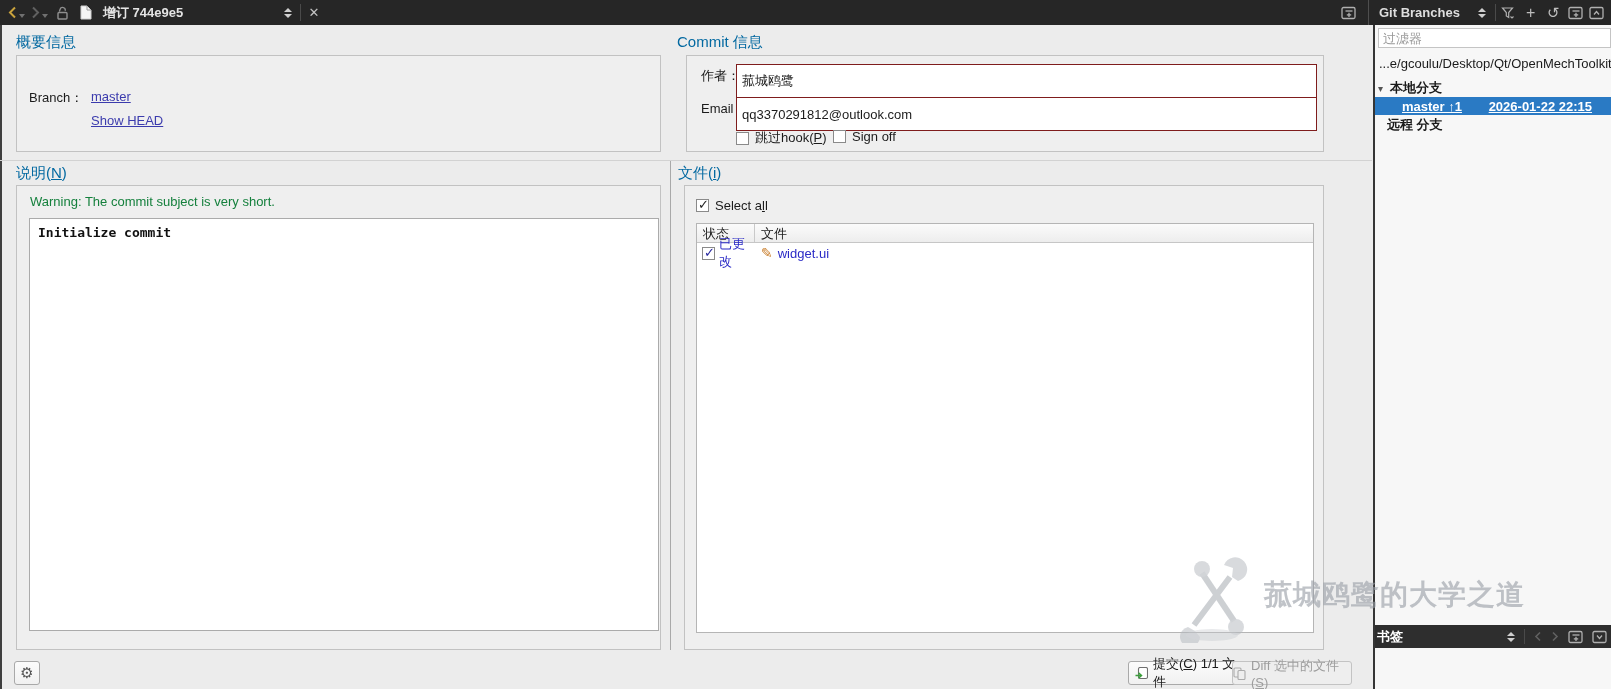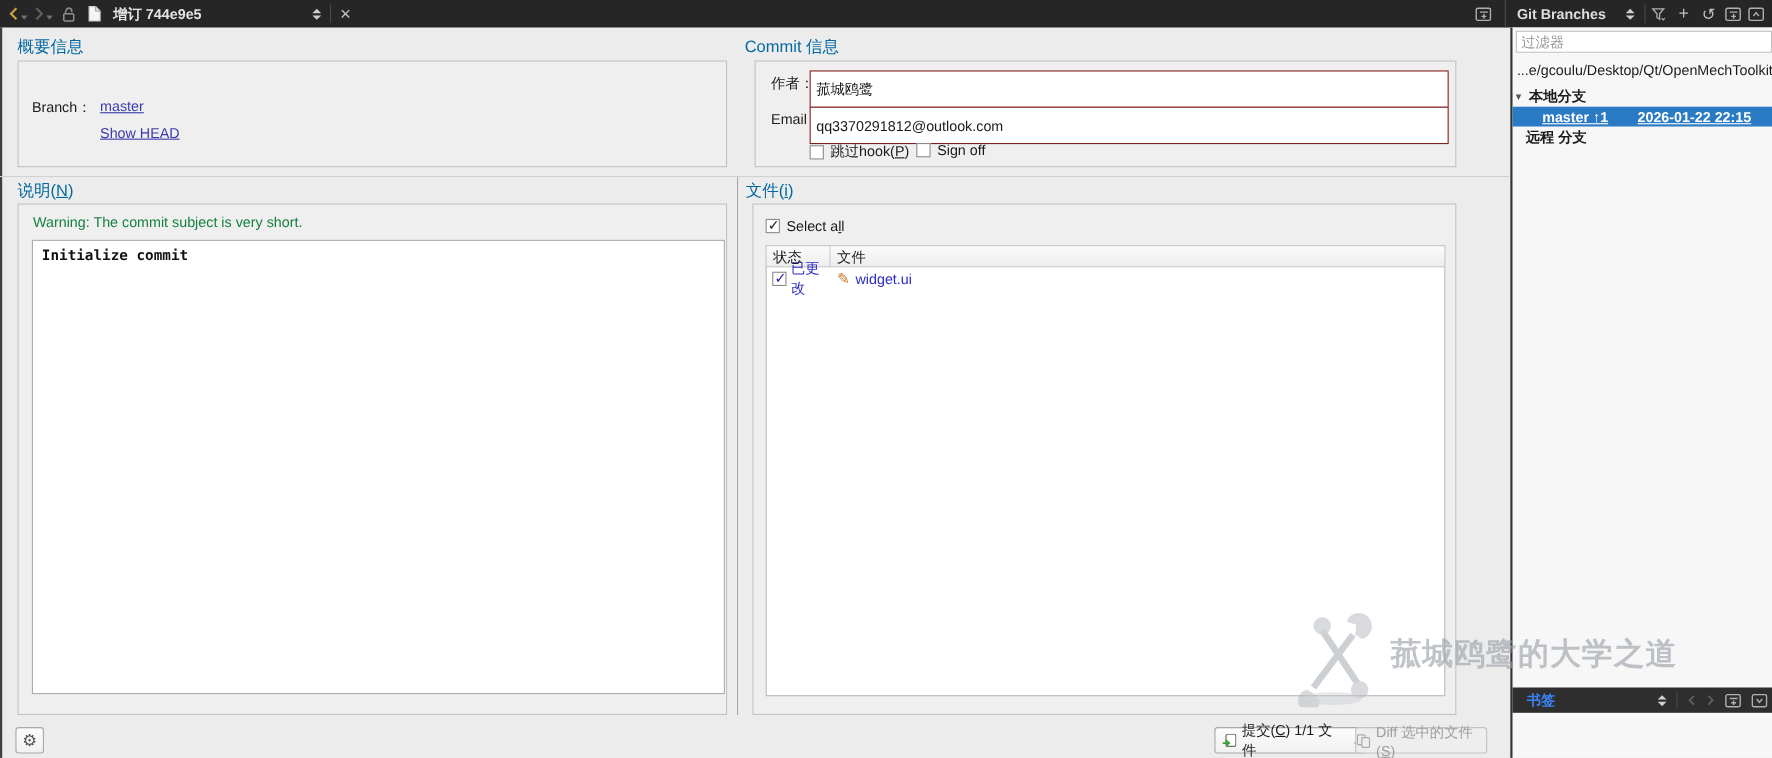--- a/index.html
+++ b/index.html
@@ -77,40 +77,40 @@
   .th-status{width:58px;border-right:1px solid #c9c9c9}
   .trow{display:flex;height:20px;align-items:center;font-size:13px}
   .td-status{width:58px;display:flex;align-items:center;padding-left:5px;gap:4px}
   .td-file{display:flex;align-items:center;gap:5px;padding-left:6px}
   .blue-text{color:#2a2ac6}
   .pencil{color:#c97d2a;font-size:14px;line-height:1}
 
   
   .btn{position:absolute;top:661px;height:24px;background:linear-gradient(#fcfcfc,#f1f1f1);border:1px solid #a9a9a9;border-radius:3px;display:flex;align-items:center;justify-content:center;font-size:13px;gap:5px;cursor:pointer}
   .btn-gear{left:14px;width:26px;color:#555;font-size:15px}
-  .btn-commit{left:1104px;width:140px;padding:0 6px}
+  .btn-commit{left:1128px;width:140px;padding:0 6px}
   .btn-commit .drop{width:0;height:0;border-left:3px solid transparent;border-right:3px solid transparent;border-top:4px solid #555;margin-left:2px;margin-top:8px}
   .btn-diff{left:1232px;width:120px;background:#eeeeee;border-color:#c3c3c3;color:#9d9d9d;cursor:default}
 
   
   .sidebar{position:absolute;left:1373px;top:25px;width:238px;height:664px;background:#f7f7f7;border-left:2px solid #353535}
   .filter-input{position:absolute;left:3px;top:3px;width:233px;height:20px;border:1px solid #c4c4c4;background:#fff;font-family:"Liberation Sans","DejaVu Sans",sans-serif;font-size:13px;padding:0 4px;color:#1b1b1b}
   .filter-input::placeholder{color:#9a9a9a}
   .repo-path{position:absolute;left:4px;top:31px;font-size:13px;white-space:nowrap}
   .tree-row{position:absolute;left:0;width:238px;height:18px;display:flex;align-items:center;font-size:13px}
   .row-local{top:54px}
   .row-master{top:72px;background:#2a7ac4;color:#fff;font-weight:bold}
   .row-remote{top:91px}
   .expander{width:12px;margin-left:3px;font-size:10px;color:#555}
   .grp{font-weight:bold}
   .row-master .bname{margin-left:27px;text-decoration:underline}
   .row-master .bdate{margin-left:auto;margin-right:21px;text-decoration:underline}
 
   .bm-bar{position:absolute;left:0;top:600px;width:238px;height:23px;background:#2e2e2e;display:flex;align-items:center}
-  .bm-title{color:#3b82f6;font-weight:bold;font-size:13px;margin-left:13px}
+  .bm-title{color:#ffffff;font-weight:bold;font-size:13px;margin-left:2px}
   .bm-icons{margin-left:auto;display:flex;align-items:center;gap:9px;margin-right:6px;color:#9a9a9a}
   .bm-sep{width:1px;height:15px;background:#4a4a4a}
 
   
   .watermark{position:absolute;left:1172px;top:545px;width:380px;height:100px;z-index:9;pointer-events:none;display:flex;align-items:center;opacity:.62}
   .wm-text{font-family:"DejaVu Serif","Liberation Serif",serif;font-weight:bold;font-size:28px;color:#9aa0a8;letter-spacing:1px;white-space:nowrap;margin-left:4px}
 
   svg{display:block}
 </style>
 </head>

